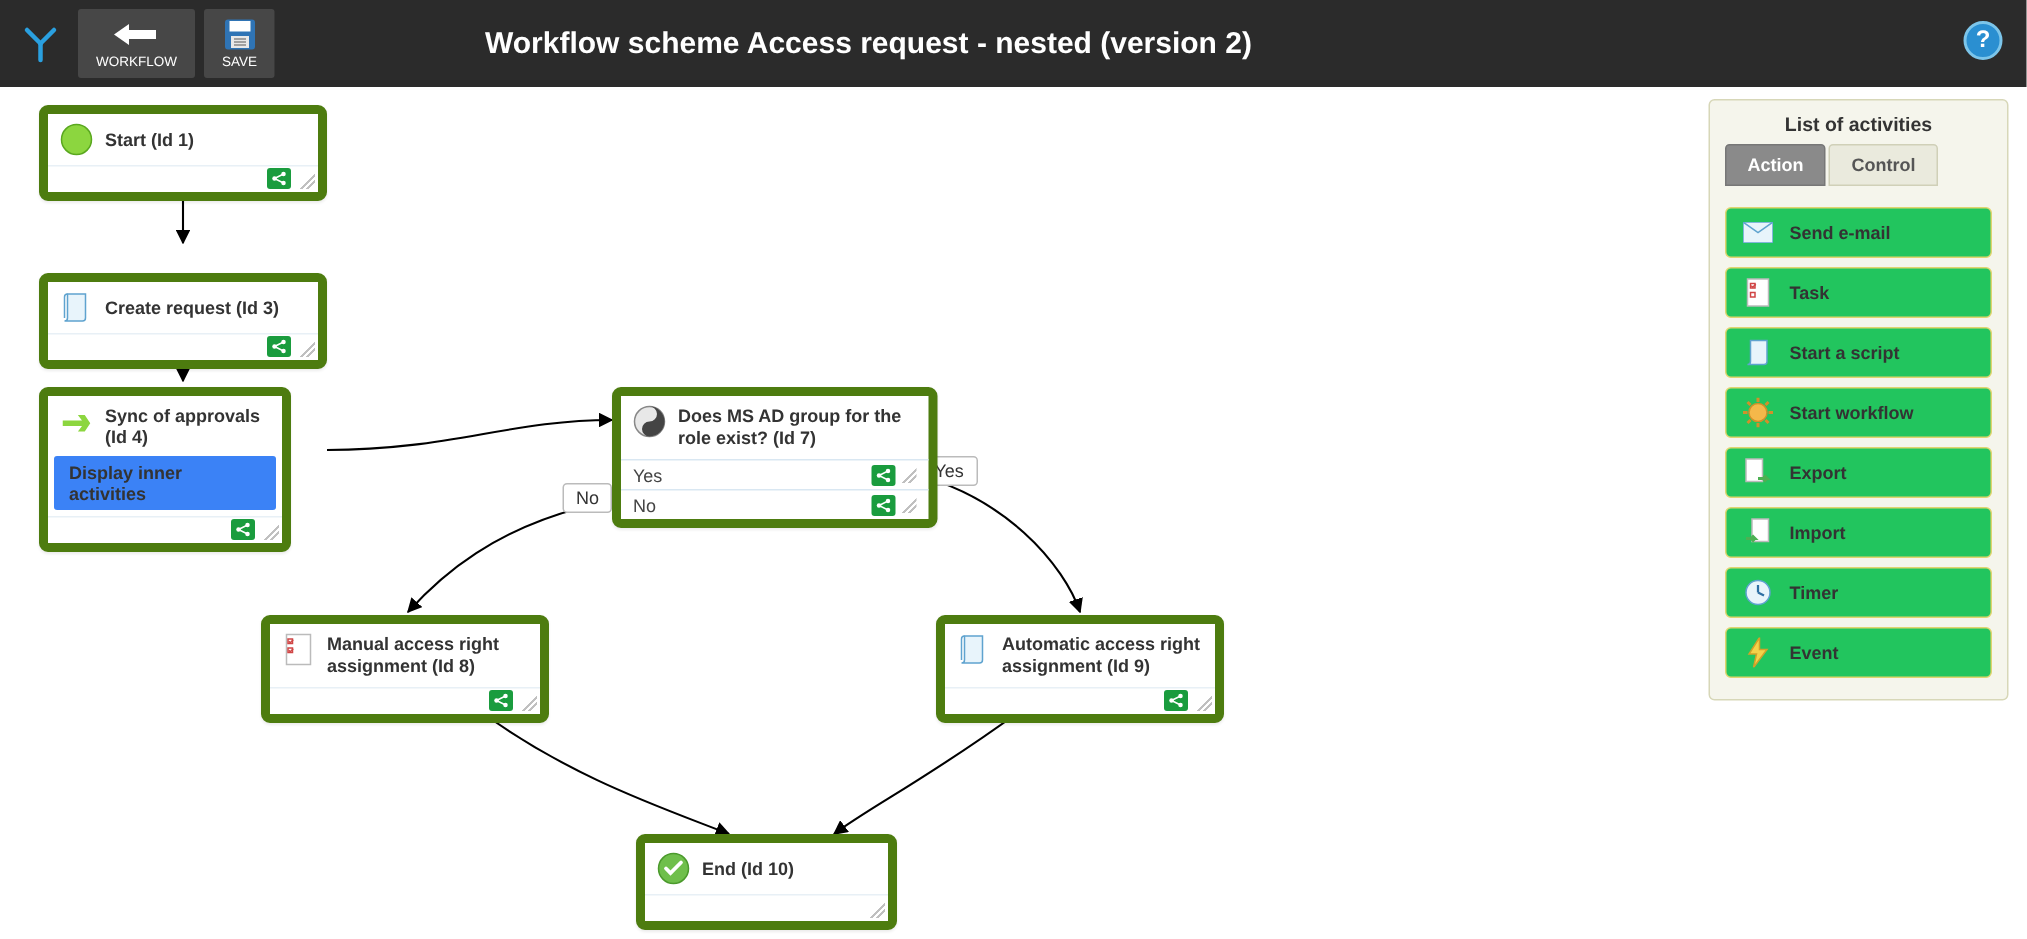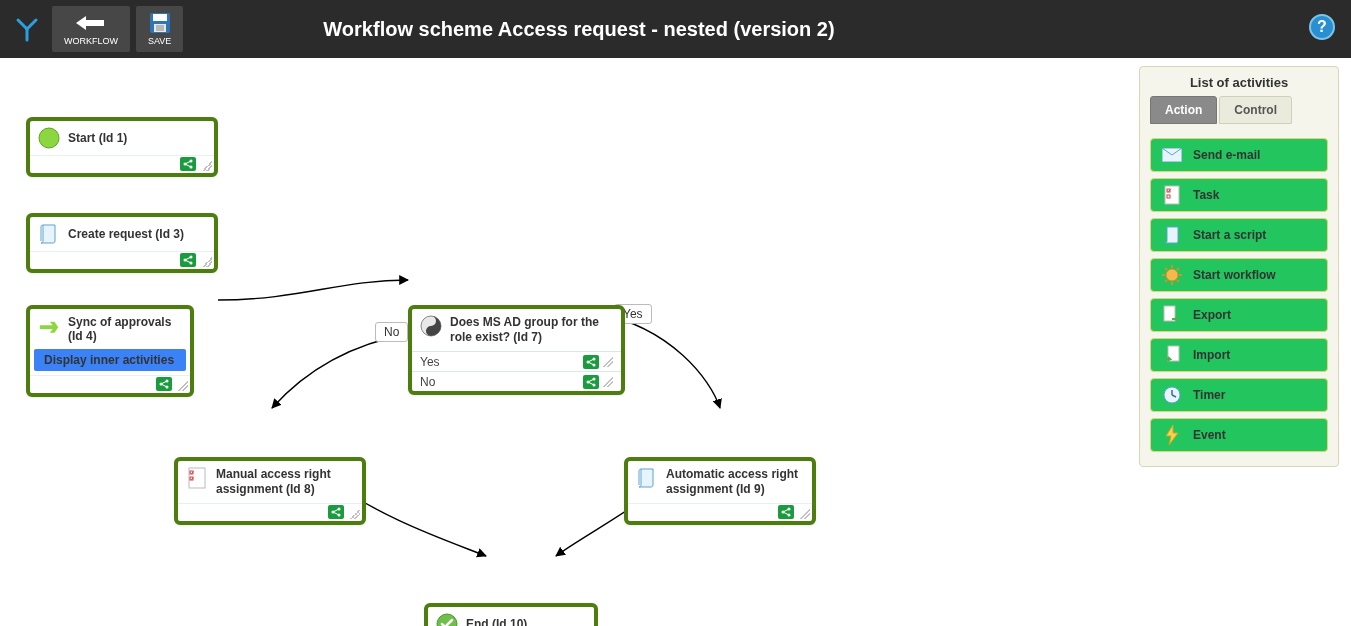--- a/index.html
+++ b/index.html
@@ -10,21 +10,21 @@
   .logo { width: 38px; height: 42px; display: flex; align-items: center; justify-content: center; }
   .toolbar-btn { display: flex; flex-direction: column; align-items: center; justify-content: center; padding: 4px 12px; height: 46px; background: #474747; color: #fff; font-size: 9px; margin-left: 6px; border-radius: 2px; cursor: pointer; }
   .toolbar-btn .tb-icon { height: 22px; display: flex; align-items: center; justify-content: center; }
   .toolbar-btn span { margin-top: 2px; }
   .toolbar-title { color: #fff; font-size: 20px; font-weight: bold; margin-left: 140px; }
   .help-btn { position: absolute; right: 16px; top: 14px; width: 26px; height: 26px; border-radius: 50%; background: #2a8fd1; color: #fff; display: flex; align-items: center; justify-content: center; font-weight: bold; font-size: 16px; border: 2px solid #7cc5ea; cursor: pointer; }
 
   
   .canvas { position: absolute; left: 0; top: 58px; right: 0; bottom: 0; }
 
-  .node { position: absolute; background: #fff; border: 4px solid #4d7c0f; border-radius: 6px; box-shadow: 0 1px 2px rgba(0,0,0,0.08); margin-top: 47px; }
+  .node { position: absolute; background: #fff; border: 6px solid #4d7c0f; border-radius: 6px; box-shadow: 0 1px 2px rgba(0,0,0,0.08); }
   .node-header { display: flex; align-items: center; padding: 6px 8px; font-weight: bold; color: #333; font-size: 12px; }
   .node-header .ic { width: 22px; height: 22px; margin-right: 8px; flex-shrink: 0; display: flex; align-items: center; justify-content: center; }
   .node-sub { padding: 4px 10px; font-weight: bold; font-size: 12px; background: #3b82f6; margin: 0 4px 4px 4px; border-radius: 2px; }
   .node-footer { height: 18px; position: relative; border-top: 1px solid #e8f0f6; }
   .share { position: absolute; right: 18px; bottom: 2px; width: 16px; height: 14px; background: #1a9c3e; border-radius: 2px; display:flex; align-items:center; justify-content:center; }
   .resize { position: absolute; right: 2px; bottom: 2px; width: 10px; height: 10px; background: linear-gradient(135deg, transparent 0 50%, #c0c0c0 50% 60%, transparent 60% 70%, #c0c0c0 70% 80%, transparent 80%); }
 
   .branch-row { display: flex; align-items: center; justify-content: space-between; height: 20px; padding: 0 8px; border-top: 1px solid #d9e7f2; font-size: 12px; color: #444; position: relative; }
   .branch-row .share { position: static; }
   .branch-row .mini-resize { width: 10px; height: 10px; background: linear-gradient(135deg, transparent 0 50%, #c0c0c0 50% 60%, transparent 60% 70%, #c0c0c0 70% 80%, transparent 80%); margin-left:4px; }
@@ -126,21 +126,21 @@
             <circle cx="8" cy="2" r="1.5" fill="#fff"></circle>
             <circle cx="8" cy="8" r="1.5" fill="#fff"></circle>
             <line x1="2" y1="5" x2="8" y2="2" stroke="#fff"></line>
             <line x1="2" y1="5" x2="8" y2="8" stroke="#fff"></line>
           </svg>
         </div>
         <div class="resize"></div>
       </div>
   </div>
 
-  <div class="node" style="left:26px; top:108px; width:192px;">
+  <div class="node" style="left:26px; top:124px; width:192px;">
     <div class="node-header">
       <div class="ic">
           <svg width="20" height="22" viewBox="0 0 20 22">
             <path d="M4 2 h12 v16 c0 2 -2 2 -2 2 h-12 c2 0 2-2 2-2 z" fill="#e8f4fb" stroke="#5fa3cf"></path>
             <path d="M4 2 c-2 0 -2 2 -2 2 v14" fill="none" stroke="#5fa3cf"></path>
           </svg>
         </div>
       <span>Create request (Id 3)</span>
     </div>
     <div class="node-footer">

